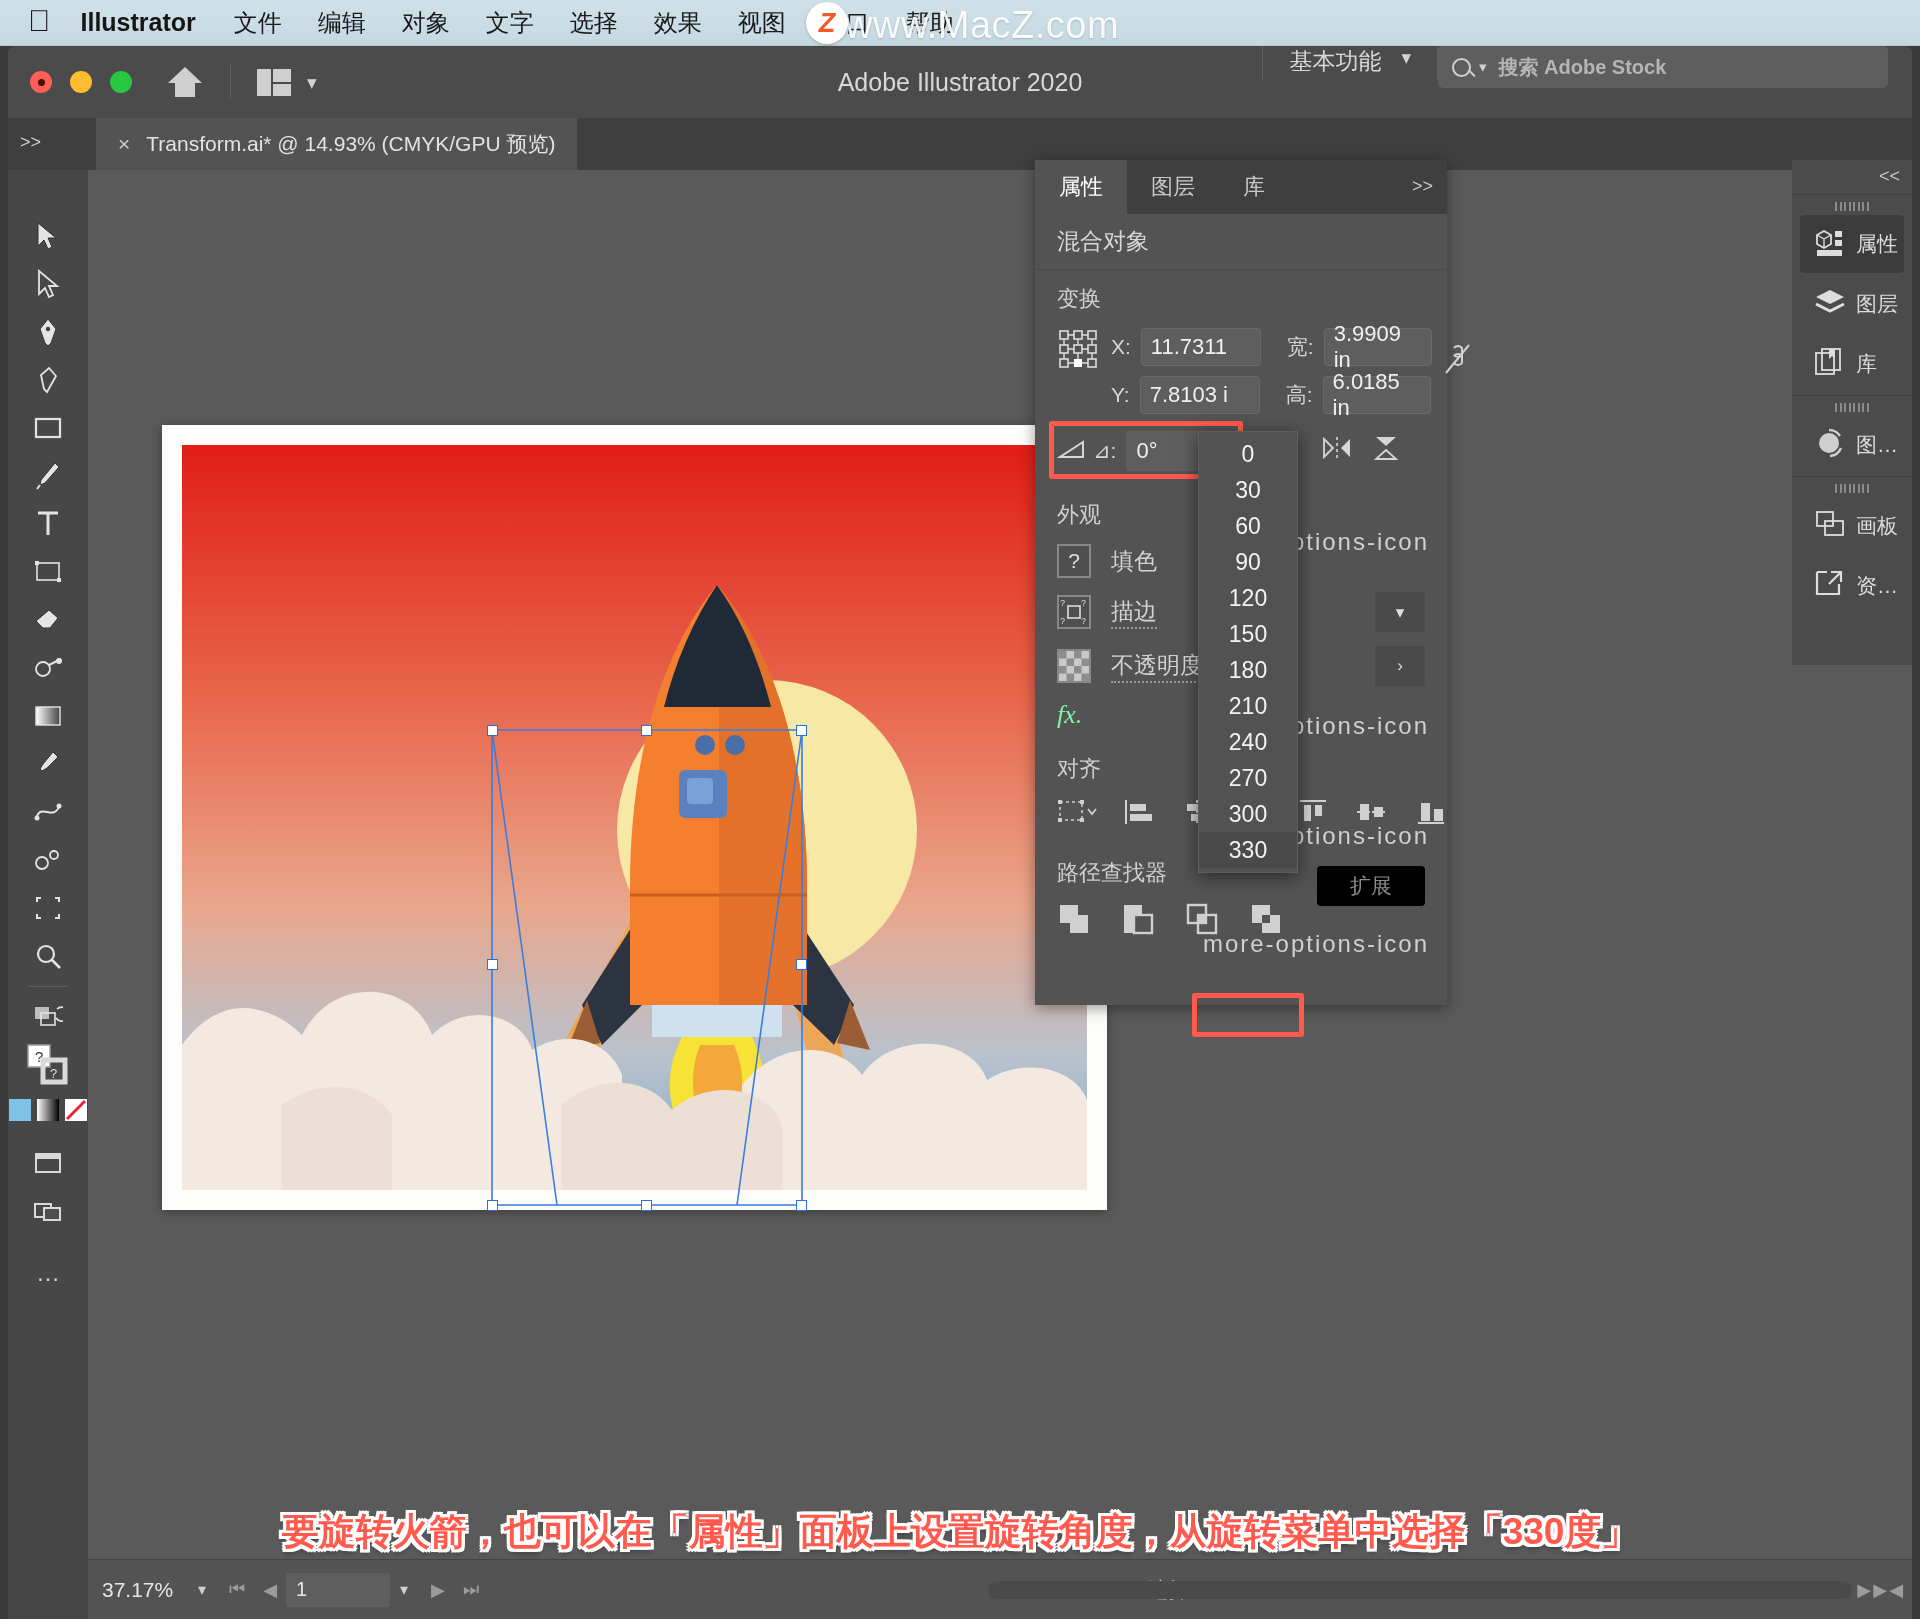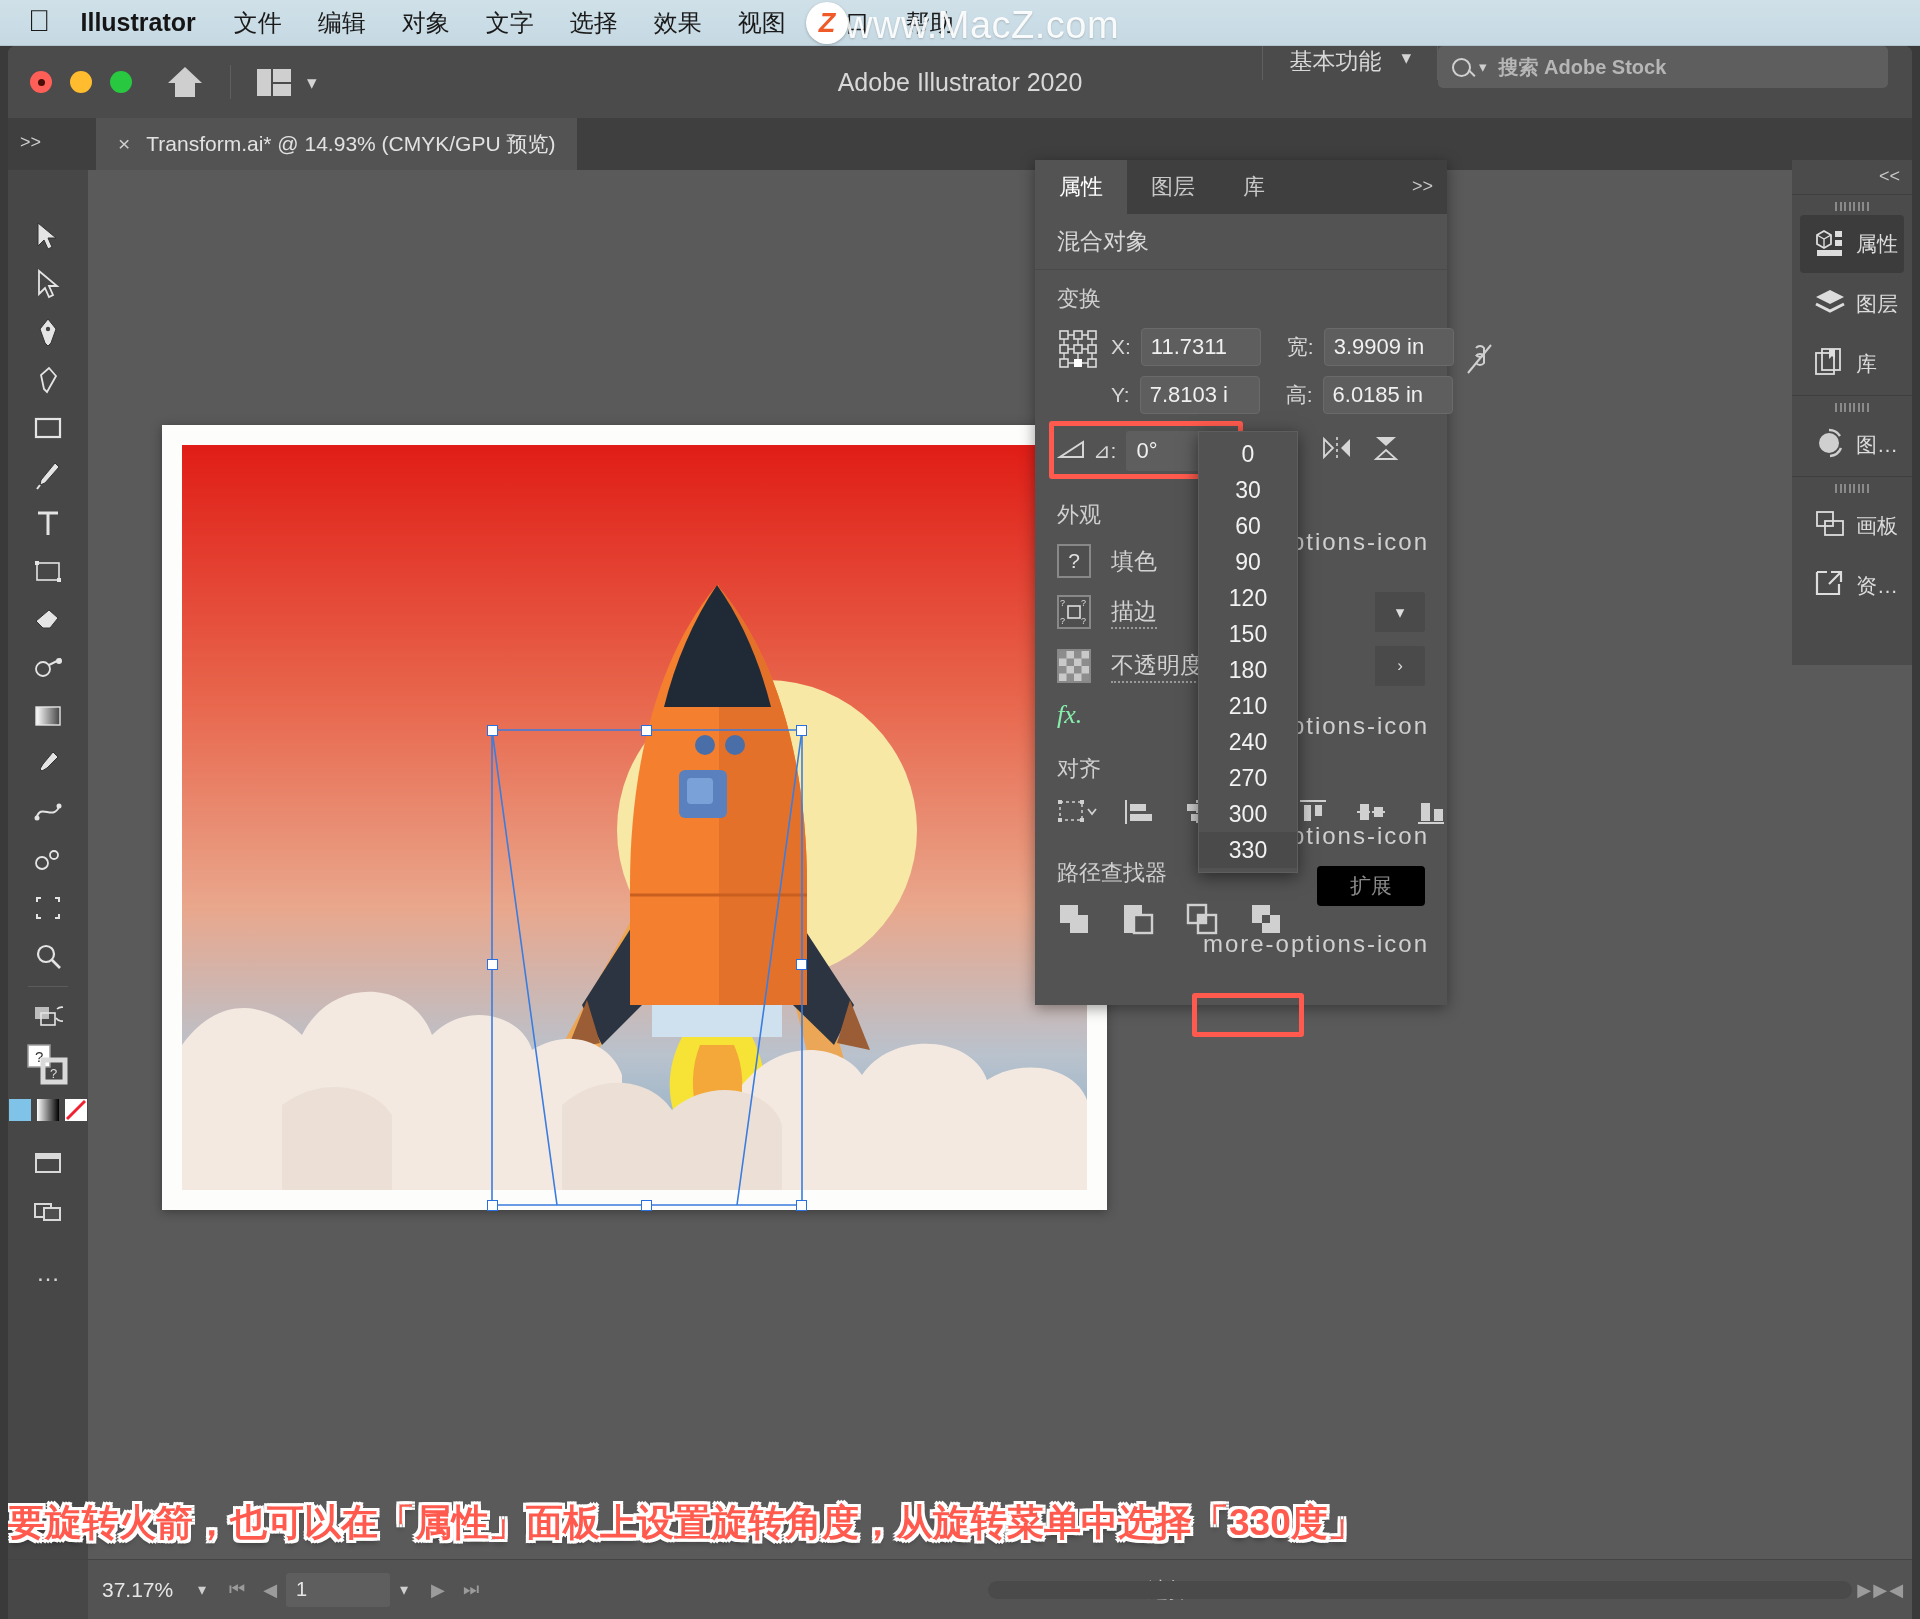--- a/index.html
+++ b/index.html
@@ -152,21 +152,21 @@
   .psection { padding:14px 22px 6px 22px; position:relative; }
   .ptitle { font-size:22px; color:#cfcfcf; margin-bottom:14px; }
   .prow { display:flex; align-items:center; gap:10px; margin-bottom:10px; }
   .ref-icon { width:42px; height:42px; margin-right:6px; }
   .flabel { font-size:21px; color:#d6d6d6; }
   .field {
     height:38px; background:#5e5e5e; border-radius:4px; color:#f0f0f0; font-size:22px;
     display:flex; align-items:center; padding:0 9px; border:1px solid #6a6a6a;
   }
   .w120 { width:120px; }
-  .w108 { width:130px; }
+  .w108 { width:108px; }
   .rot-wrap { position:relative; margin-top:6px; }
   .rot-hl { position:absolute; left:-8px; top:-9px; width:194px; height:58px;
     border:5px solid #ff5a4d; border-radius:3px; }
   .rot-group { display:flex; align-items:center; gap:10px; height:42px; }
   .rot-field { width:82px; height:40px; background:#5e5e5e; border-radius:3px 0 0 3px;
     display:flex;align-items:center;padding-left:10px; color:#f0f0f0; font-size:22px;}
   .rot-drop { width:50px; height:40px; background:#4a4a4a; border-radius:0 3px 3px 0;
     display:flex;align-items:center;justify-content:center;color:#ddd;font-size:17px;}
   .icon-btn { color:#d3d3d3; font-size:22px; margin-left:10px; }
   .dots { position:absolute; right:18px; color:#d0d0d0; font-size:24px; letter-spacing:2px; }
@@ -203,21 +203,21 @@
   .dock-top .cc { position:absolute; right:12px; top:6px; color:#c8c8c8; font-size:18px; }
   .dock-group { border-top:1px solid #3f3f3f; padding-top:4px; }
   .grip { height:14px; display:flex;align-items:center;justify-content:center; gap:2.5px; }
   .grip i { width:2px; height:9px; background:#8a8a8a; display:block; }
   .dock-item { height:58px; display:flex; align-items:center; gap:10px; padding-left:14px;
     color:#dcdcdc; font-size:21px; margin:2px 8px; border-radius:4px;}
   .dock-item.active { background:#3c3c3c; }
 
   
   .caption {
-    position:absolute; left:0; right:0; bottom:71px; text-align:left;
+    position:absolute; left:0; right:0; bottom:62px; text-align:center;
     font-size:37px; font-weight:bold; color:#ff5a4d; white-space:nowrap;
     text-shadow:
       -3px -3px 0 #fff, 3px -3px 0 #fff, -3px 3px 0 #fff, 3px 3px 0 #fff,
       -3px 0 0 #fff, 3px 0 0 #fff, 0 -3px 0 #fff, 0 3px 0 #fff,
       0 5px 5px rgba(0,0,0,.35);
     z-index:45;
   }
 </style>
 </head>
 <body>

